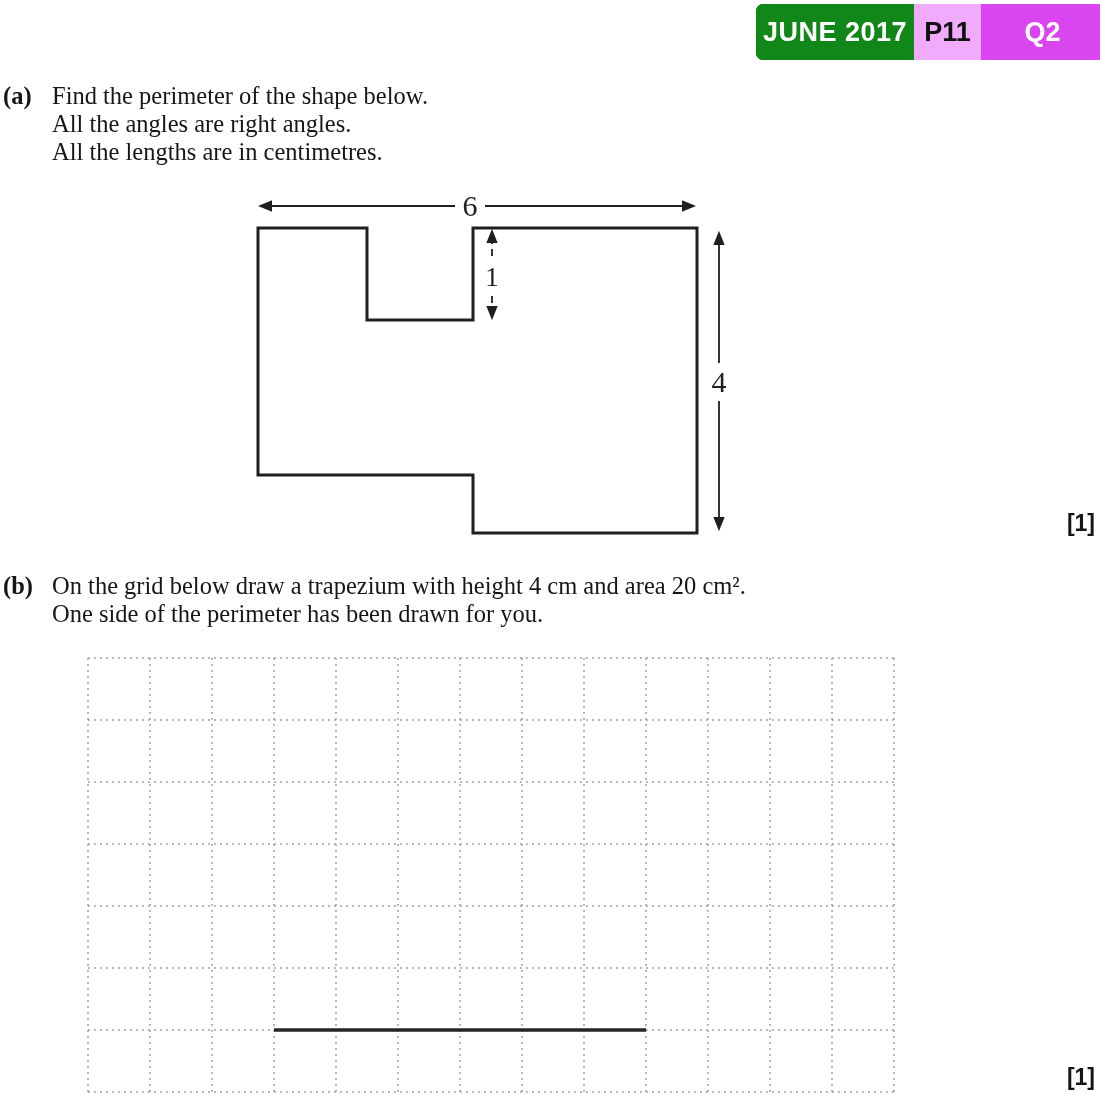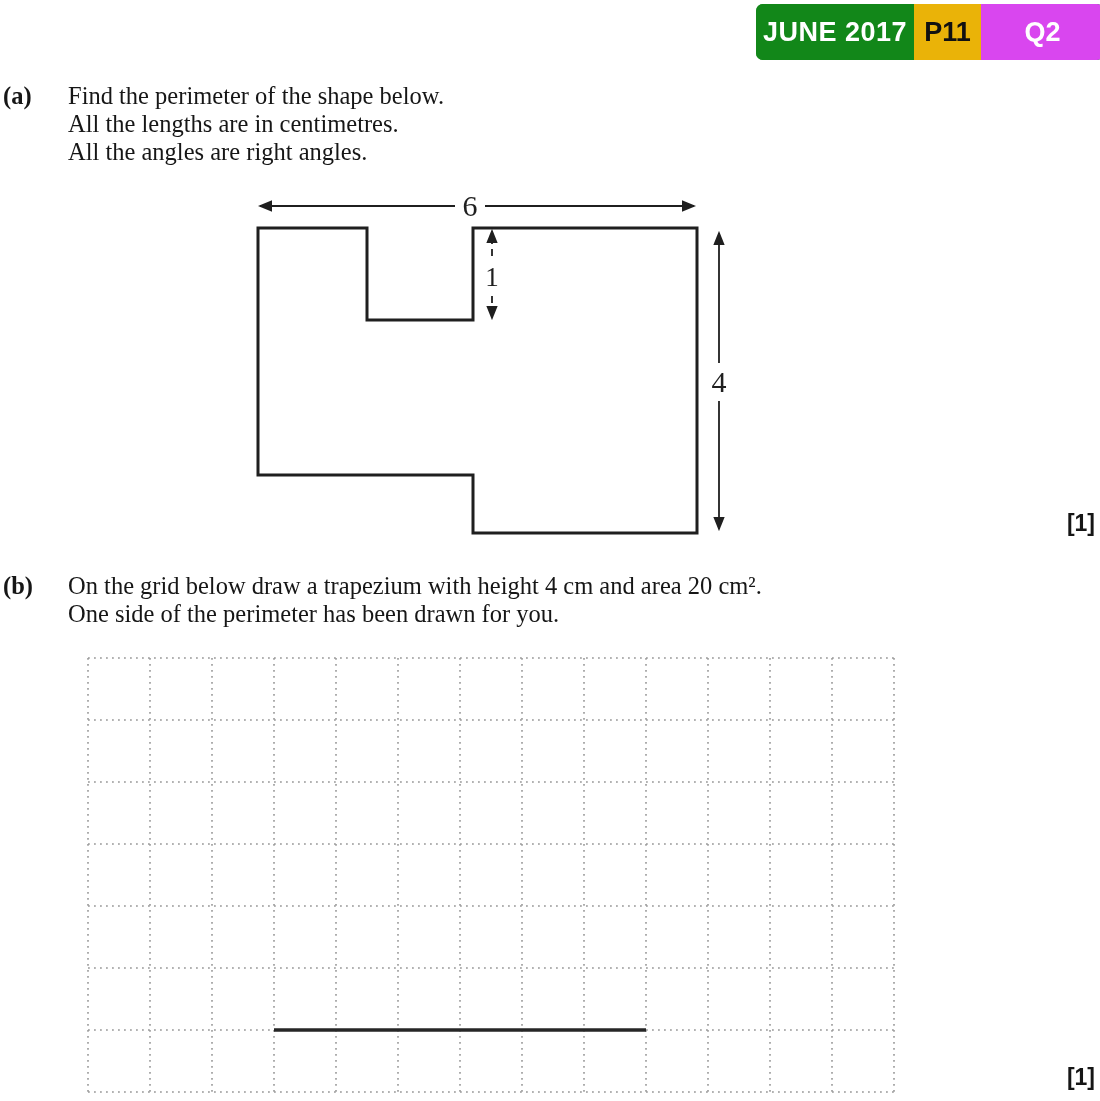--- a/index.html
+++ b/index.html
@@ -9,26 +9,26 @@
   }
   .page{position:absolute;inset:0;}
   
   .badge{
     position:absolute;left:756px;top:4px;width:348px;height:56px;
     display:flex;border-radius:7px;overflow:hidden;
     font-family:"Liberation Sans", sans-serif;font-weight:700;
   }
   .badge-seg{display:flex;align-items:center;justify-content:center;}
   .seg-session{width:158px;color:#ffffff;font-size:27px;letter-spacing:0.5px;}
-  .seg-paper{width:67px;background:#eab308;color:#111111;font-size:27px;}
+  .seg-paper{width:67px;background:#f0abfc;color:#111111;font-size:27px;}
   .seg-question{flex:1;color:#ffffff;font-size:27px;}
   
   .part{position:absolute;left:0;font-size:24.5px;line-height:28px;white-space:nowrap;}
   .part-label{position:absolute;left:3px;top:0;font-weight:700;}
-  .part-lines{margin-left:68px;}
+  .part-lines{margin-left:52px;}
   #part-a{top:82px;}
   #part-b{top:572px;}
   
   .marks{
     position:absolute;right:5px;font-family:"Liberation Sans", sans-serif;
     font-weight:700;font-size:23px;color:#161616;
   }
   #marks-a{top:510px;}
   #marks-b{top:1064px;}
   #figure-layer{position:absolute;left:0;top:0;}
@@ -41,22 +41,22 @@
   <div class="badge" style="background-color: rgb(18, 135, 25);">
     <span class="badge-seg seg-session" style="background-color: rgb(18, 135, 25);">JUNE 2017</span>
     <span class="badge-seg seg-paper">P11</span>
     <span class="badge-seg seg-question" style="background-color: #d946ef;">Q2</span>
   </div>
 
   <div class="part" id="part-a">
     <span class="part-label">(a)</span>
     <div class="part-lines">
       <div>Find the perimeter of the shape below.</div>
+      <div>All the angles are right angles.</div>
       <div>All the lengths are in centimetres.</div>
-      <div>All the angles are right angles.</div>
     </div>
   </div>
 
   <svg id="figure-layer" width="1100" height="1101">
       <defs>
         <marker id="ah" viewBox="0 0 10 10" refX="8.5" refY="5" markerWidth="8" markerHeight="8" orient="auto">
           <path d="M0,1 L10,5 L0,9 z" fill="#1f1f1f"></path>
         </marker>
       </defs>
       <line x1="88" y1="658" x2="88" y2="1092" stroke="#999999" stroke-width="1.6" stroke-dasharray="1.8 4.2"></line>

